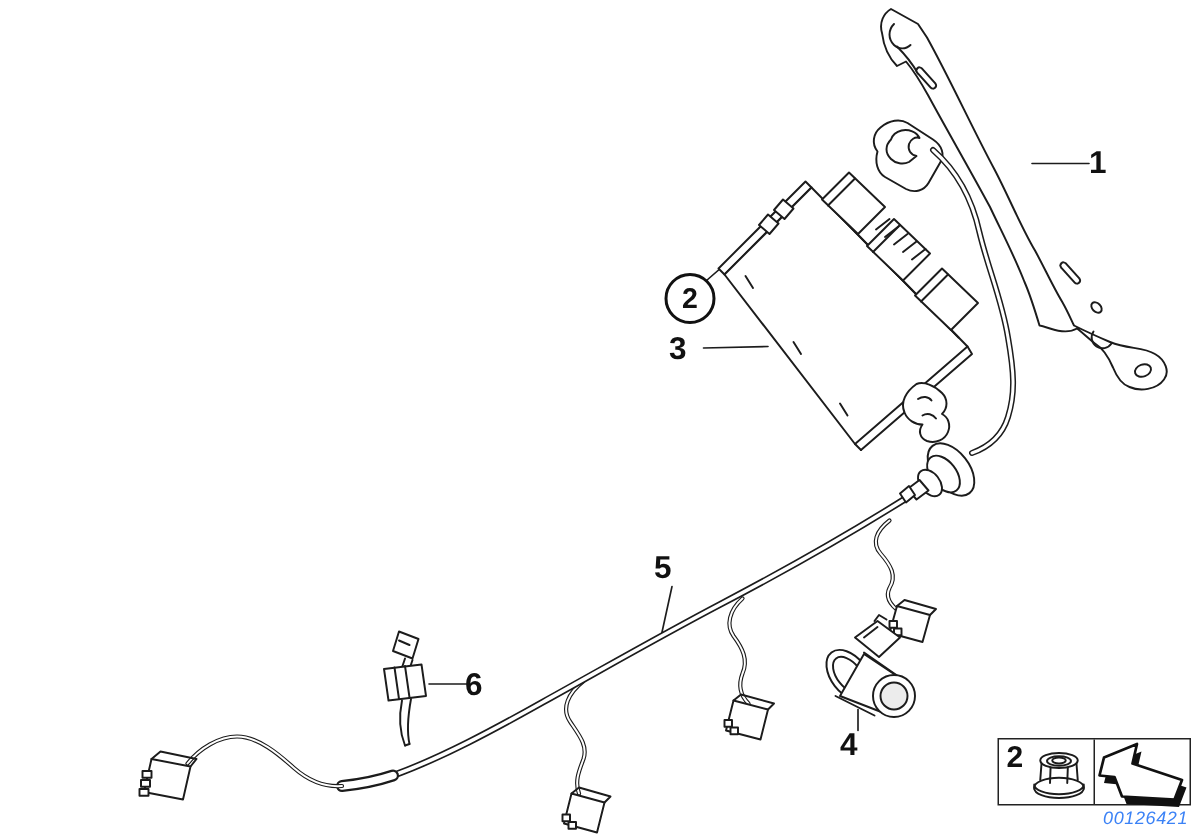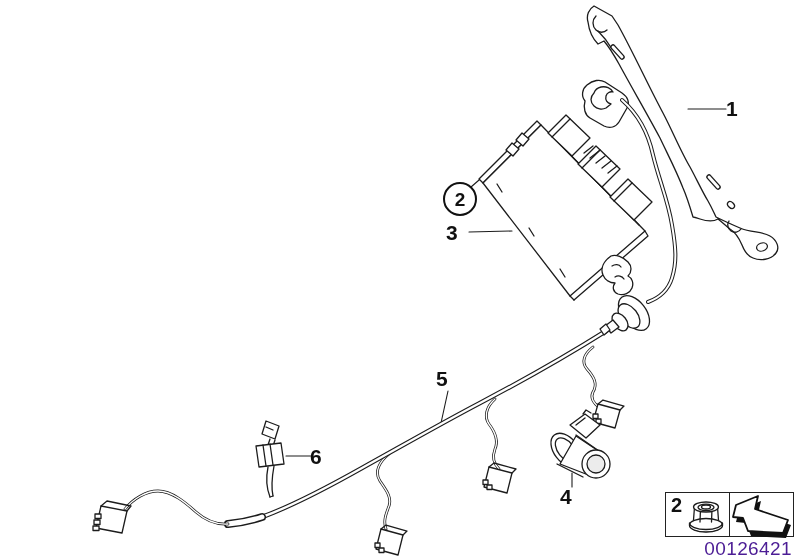--- a/index.html
+++ b/index.html
@@ -28,21 +28,21 @@
   .callout{position:absolute;font-weight:bold;font-size:21px;color:#111;
            line-height:1;cursor:pointer;user-select:none;}
   .callout.circled{width:30px;height:30px;border:2px solid #111;border-radius:50%;
            display:flex;align-items:center;justify-content:center;font-size:19px;background:#fff;}
   .legend-box{position:absolute;left:665px;top:492px;width:129px;height:45px;
            border:1.6px solid #222;display:flex;background:#fff;box-sizing:border-box;}
   .legend-cell-left{position:relative;width:64px;border-right:1.6px solid #222;box-sizing:border-box;}
   .legend-cell-right{position:relative;flex:1;}
   .legend-num{position:absolute;left:5px;top:1px;font-weight:bold;font-size:20px;color:#111;}
   .drawing-number{position:absolute;left:665px;top:538px;width:127px;text-align:right;
-           font-size:19px;color:#4c1d95;letter-spacing:.4px;}
+           font-size:12px;color:#3b82f6;letter-spacing:.4px;font-style:italic;}
 </style>
 </head>
 <body>
 
 <div class="stage">
 
   <svg class="lw" width="799" height="559" viewBox="0 0 799 559">
 
     <g>
       <line class="thin" x1="688" y1="109" x2="726" y2="109"></line>

